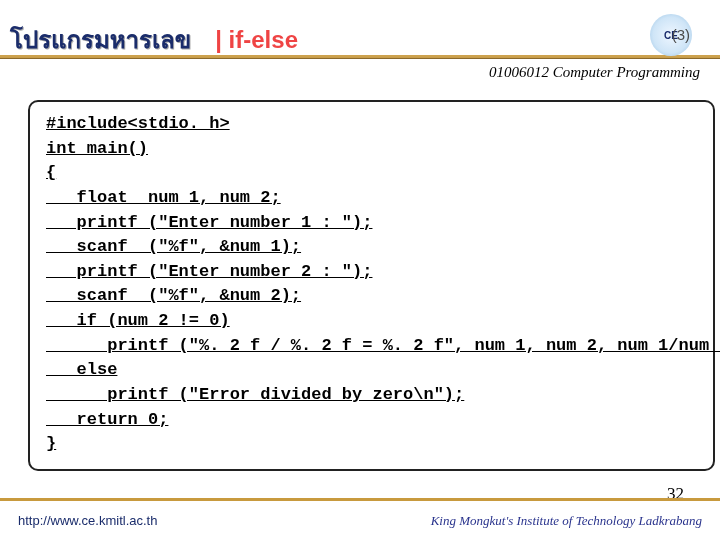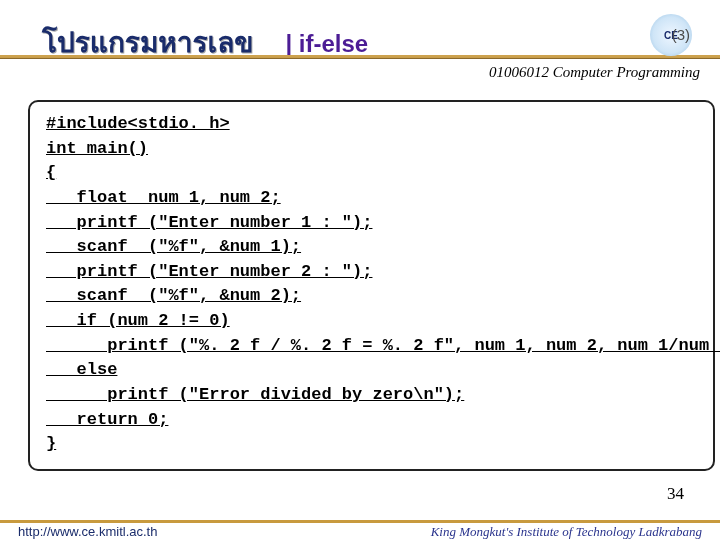--- a/index.html
+++ b/index.html
@@ -15,31 +15,30 @@
     width: 720px; height: 540px;
   }
   .header-row {
     position: absolute;
     top: 20px; left: 0; right: 0;
     display: flex;
     align-items: baseline;
     padding: 0 30px 0 10px;
   }
   .title-thai {
-    font-size: 28px;
+    font-size: 24px;
     font-weight: bold;
     color: #1a2c6b;
     text-shadow: 1px 1px 0 #aaa;
-    margin-left: 32px;
   }
   .title-sub {
     font-size: 24px;
     font-weight: bold;
-    color: #4c1d95;
-    margin-left: 32px;
+    color: #ef4444;
+    margin-left: 24px;
   }
   .header-underline {
     position: absolute;
     left: 0; right: 0; top: 55px;
     height: 4px;
     background: linear-gradient(to bottom, #cda24e 0%, #cda24e 60%, #6e4f1a 100%);
   }
   .logo {
     position: absolute;
     top: 14px; right: 28px;
@@ -86,21 +85,21 @@
   .pagenum {
     position: absolute;
     bottom: 36px; right: 36px;
     font-size: 17px;
     font-family: "Times New Roman", serif;
     color: #000;
   }
   .footer {
     position: absolute;
     bottom: 0; left: 0; right: 0;
-    height: 20px;
+    height: 42px;
     border-top: 3px solid #c89a3e;
     display: flex;
     justify-content: space-between;
     align-items: center;
     padding: 0 18px;
     background: #fff;
   }
   .footer-left {
     font-size: 13px;
     color: #1a2c6b;
@@ -142,20 +141,20 @@
    printf ("Enter number 2 : ");
    scanf  ("%f", &amp;num 2);
    if (num 2 != 0)
       printf ("%. 2 f / %. 2 f = %. 2 f", num 1, num 2, num 1/num 2);
    else
       printf ("Error divided by zero\n");
    return 0;
 }</pre>
   </div>
 
-  <div class="pagenum">34</div>
+  <div class="pagenum">32</div>
 
   <div class="footer">
     <span class="footer-left">http://www.ce.kmitl.ac.th</span>
     <span class="footer-right">King Mongkut's Institute of Technology Ladkrabang</span>
   </div>
 
 </div>
 
 </body></html>

